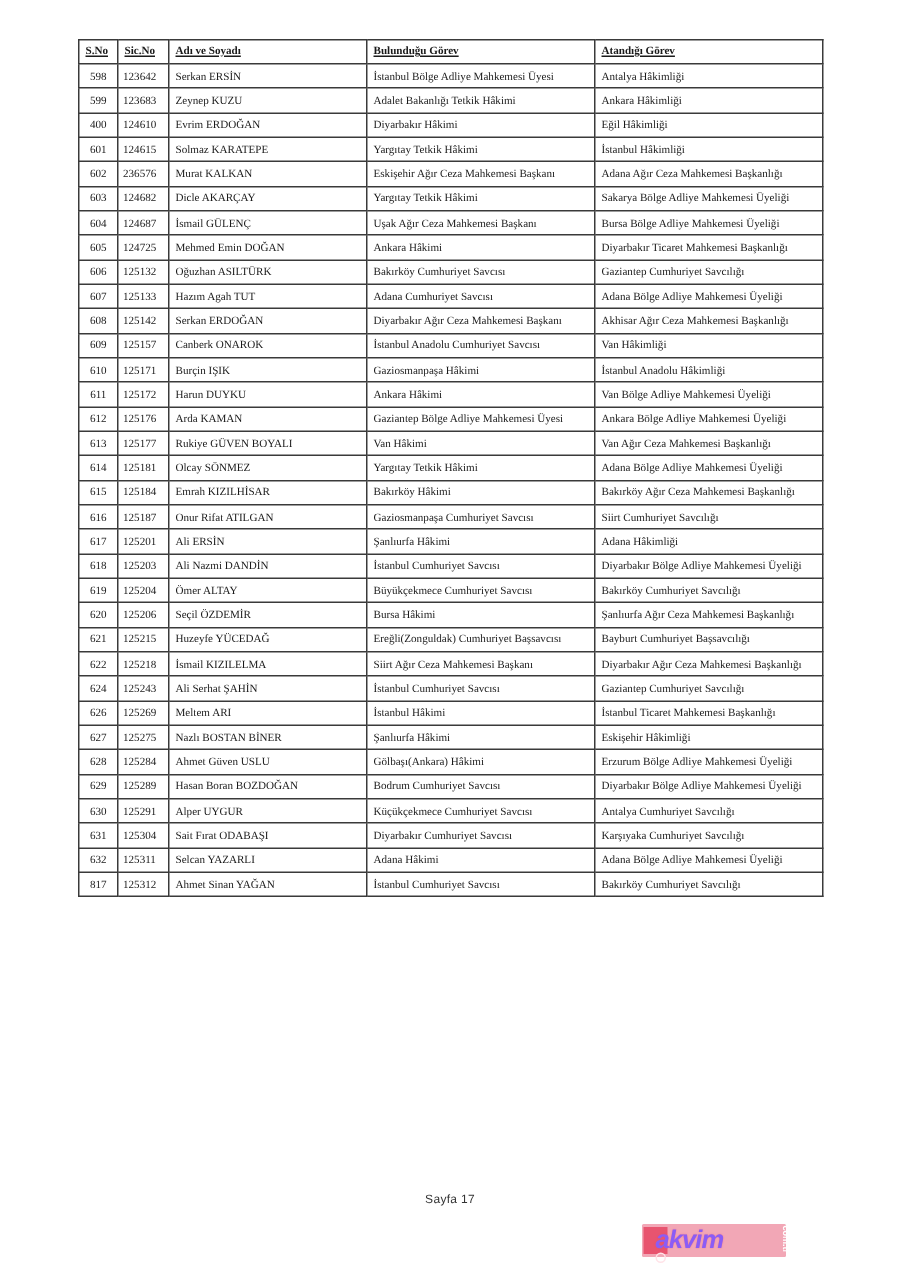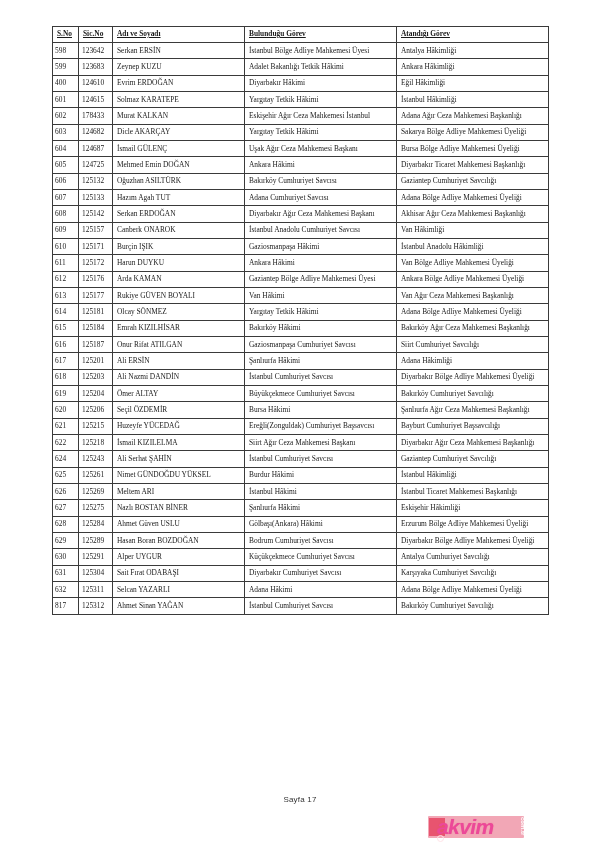--- a/index.html
+++ b/index.html
@@ -52,20 +52,21 @@
     font-weight: bold;
     text-align: left;
     padding-top: 3px;
     padding-bottom: 4px;
   }
   table.roster thead th span.hdr {
     text-decoration: underline;
     display: inline-block;
   }
   table.roster td.num {
+    text-align: center;
     padding-left: 2px;
     padding-right: 2px;
   }
   table.roster td.sicno {
     text-align: left;
     padding-left: 3px;
   }
   #page-footer {
     position: absolute;
     left: 0;
@@ -117,23 +118,23 @@
     border-radius: 50%;
     border: 1.4px solid #ffe3e8;
     box-sizing: border-box;
   }
   #wm-word {
     position: absolute;
     left: 13px;
     top: 9px;
     font-family: "Liberation Sans", sans-serif;
     font-weight: bold;
-    font-size: 21px;
+    font-size: 17px;
     font-style: italic;
-    color: #ec4899;
+    color: #8b5cf6;
     letter-spacing: -0.6px;
     line-height: 24px;
     text-shadow: 0 0 1px rgba(232,84,111,0.6);
   }
   #wm-tld {
     position: absolute;
     right: 2px;
     top: 11px;
     font-family: "Liberation Sans", sans-serif;
     font-size: 6px;
@@ -191,23 +192,23 @@
           </tr>
           <tr>
             <td class="num">601</td>
             <td class="sicno">124615</td>
             <td>Solmaz KARATEPE</td>
             <td>Yargıtay Tetkik Hâkimi</td>
             <td>İstanbul Hâkimliği</td>
           </tr>
           <tr>
             <td class="num">602</td>
-            <td class="sicno">178433</td>
+            <td class="sicno">236576</td>
             <td>Murat KALKAN</td>
-            <td>Eskişehir Ağır Ceza Mahkemesi İstanbul</td>
+            <td>Eskişehir Ağır Ceza Mahkemesi Başkanı</td>
             <td>Adana Ağır Ceza Mahkemesi Başkanlığı</td>
           </tr>
           <tr>
             <td class="num">603</td>
             <td class="sicno">124682</td>
             <td>Dicle AKARÇAY</td>
             <td>Yargıtay Tetkik Hâkimi</td>
             <td>Sakarya Bölge Adliye Mahkemesi Üyeliği</td>
           </tr>
           <tr>
@@ -342,27 +343,20 @@
             <td>İsmail KIZILELMA</td>
             <td>Siirt Ağır Ceza Mahkemesi Başkanı</td>
             <td>Diyarbakır Ağır Ceza Mahkemesi Başkanlığı</td>
           </tr>
           <tr>
             <td class="num">624</td>
             <td class="sicno">125243</td>
             <td>Ali Serhat ŞAHİN</td>
             <td>İstanbul Cumhuriyet Savcısı</td>
             <td>Gaziantep Cumhuriyet Savcılığı</td>
-          </tr>
-          <tr>
-            <td class="num">625</td>
-            <td class="sicno">125261</td>
-            <td>Nimet GÜNDOĞDU YÜKSEL</td>
-            <td>Burdur Hâkimi</td>
-            <td>İstanbul Hâkimliği</td>
           </tr>
           <tr>
             <td class="num">626</td>
             <td class="sicno">125269</td>
             <td>Meltem ARI</td>
             <td>İstanbul Hâkimi</td>
             <td>İstanbul Ticaret Mahkemesi Başkanlığı</td>
           </tr>
           <tr>
             <td class="num">627</td>

